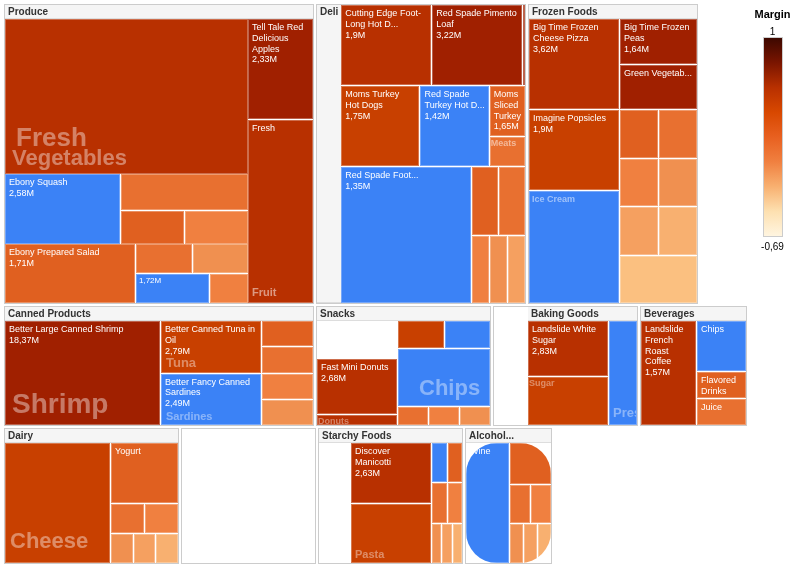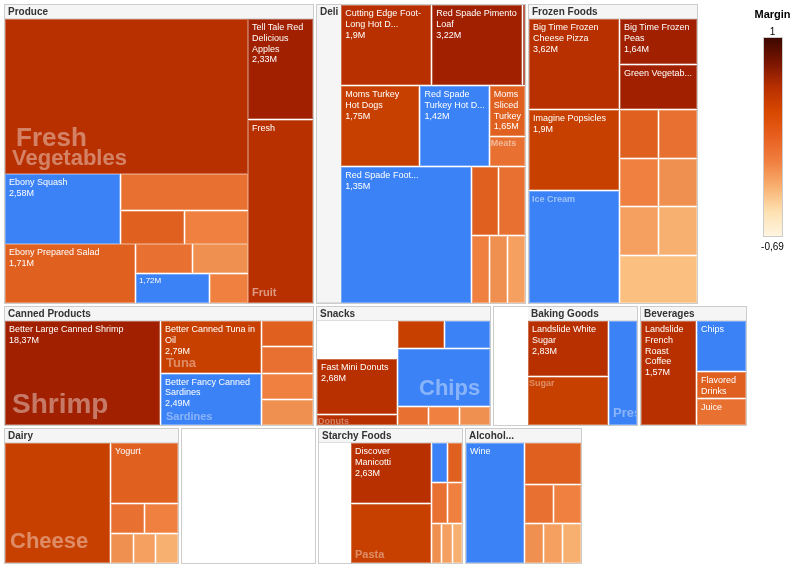--- a/index.html
+++ b/index.html
@@ -409,23 +409,23 @@
             </div>
             <div style="display:flex;flex:1;gap:1px;">
               <div class="treemap-cell c9" style="flex:1;"></div>
               <div class="treemap-cell c10" style="flex:1;"></div>
               <div class="treemap-cell c11" style="flex:1;"></div>
             </div>
           </div>
         </div>
       </div>
 
-      <div style="width:117px;display:flex;flex-direction:column;border:1px solid #ccc;overflow:hidden;">
+      <div style="width:87px;display:flex;flex-direction:column;border:1px solid #ccc;overflow:hidden;">
         <div class="section-title">Alcohol...</div>
-        <div style="flex:1;display:flex;gap:1px;overflow:hidden;">
+        <div style="flex:1;display:flex;gap:1px;overflow:hidden;border-radius:31px;">
           <div class="treemap-cell c5" style="flex:1;">
             <span class="cell-label">Wine</span>
           </div>
           <div style="display:flex;flex-direction:column;flex:1;gap:1px;">
             <div class="treemap-cell c6" style="flex:1;"></div>
             <div style="display:flex;flex:1;gap:1px;">
               <div class="treemap-cell c7" style="flex:1;"></div>
               <div class="treemap-cell c8" style="flex:1;"></div>
             </div>
             <div style="display:flex;flex:1;gap:1px;">

